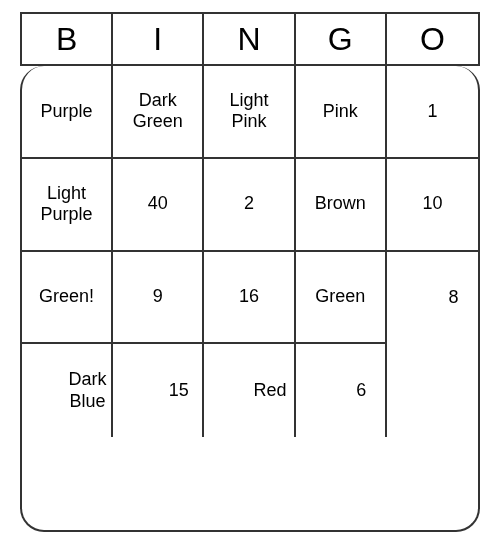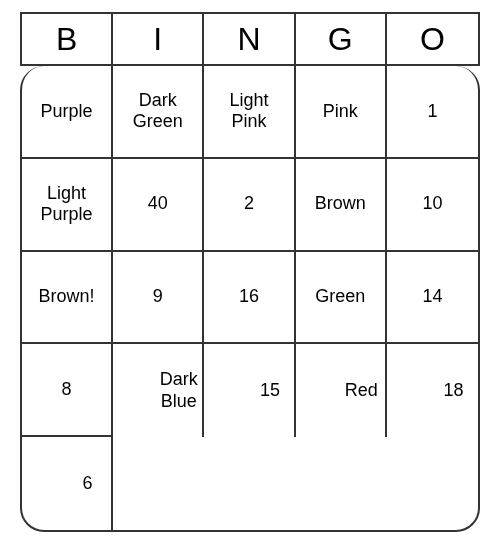--- a/index.html
+++ b/index.html
@@ -96,25 +96,23 @@
   <div class="bingo-cell">Purple</div>
       <div class="bingo-cell">Dark<br>Green</div>
       <div class="bingo-cell">Light<br>Pink</div>
       <div class="bingo-cell">Pink</div>
       <div class="bingo-cell">1</div>
       <div class="bingo-cell">Light<br>Purple</div>
       <div class="bingo-cell">40</div>
       <div class="bingo-cell">2</div>
       <div class="bingo-cell">Brown</div>
       <div class="bingo-cell">10</div>
-      <div class="bingo-cell">Brown!</div>
+      <div class="bingo-cell">Green!</div>
       <div class="bingo-cell">9</div>
       <div class="bingo-cell">16</div>
       <div class="bingo-cell">Green</div>
-      <div class="bingo-cell">14</div>
       <div class="bingo-cell">8</div>
       <div class="bingo-cell">Dark<br>Blue</div>
       <div class="bingo-cell">15</div>
       <div class="bingo-cell">Red</div>
-      <div class="bingo-cell">18</div>
       <div class="bingo-cell">6</div>
     </div>
 </div>
 
 </body></html>

